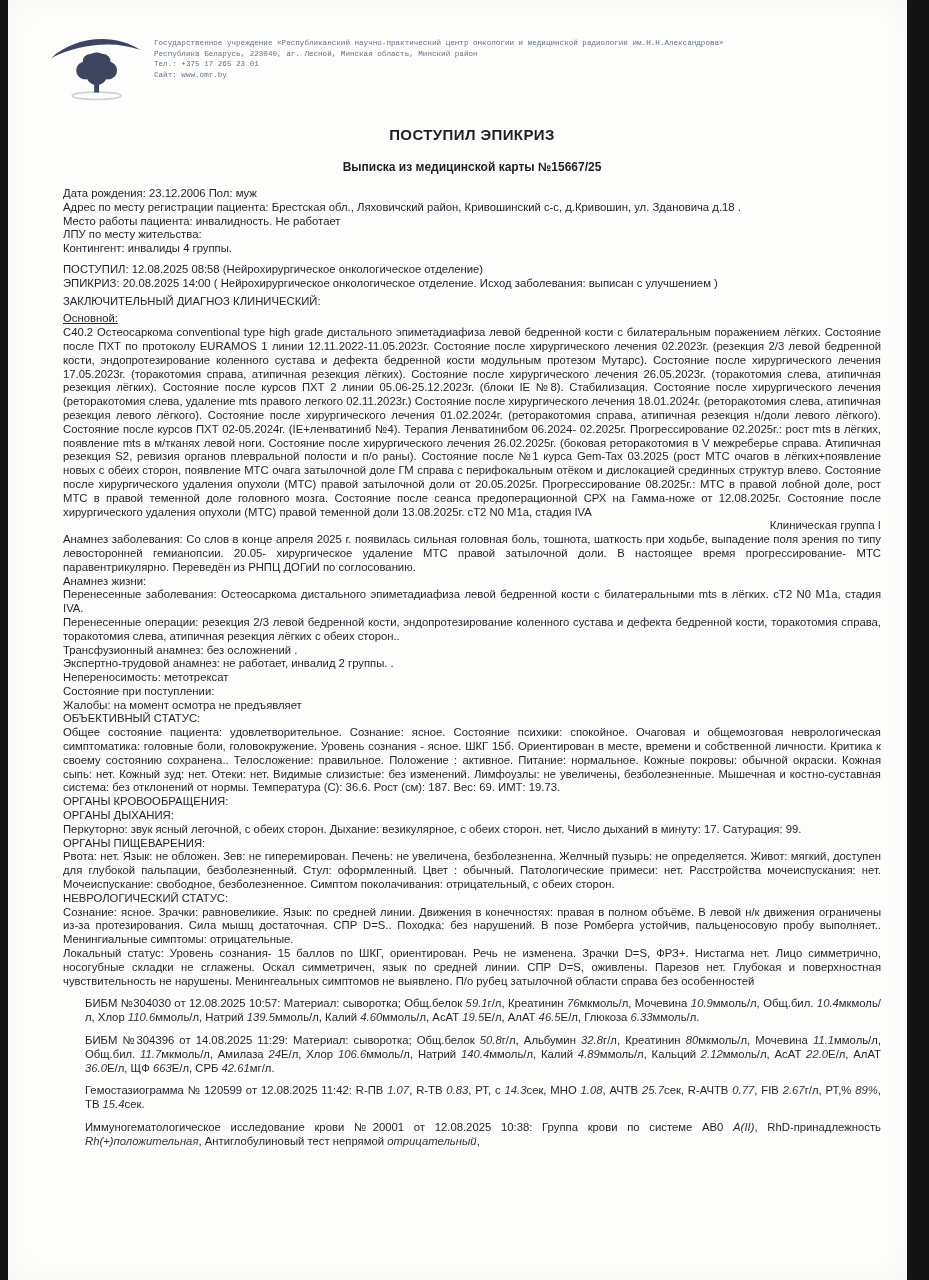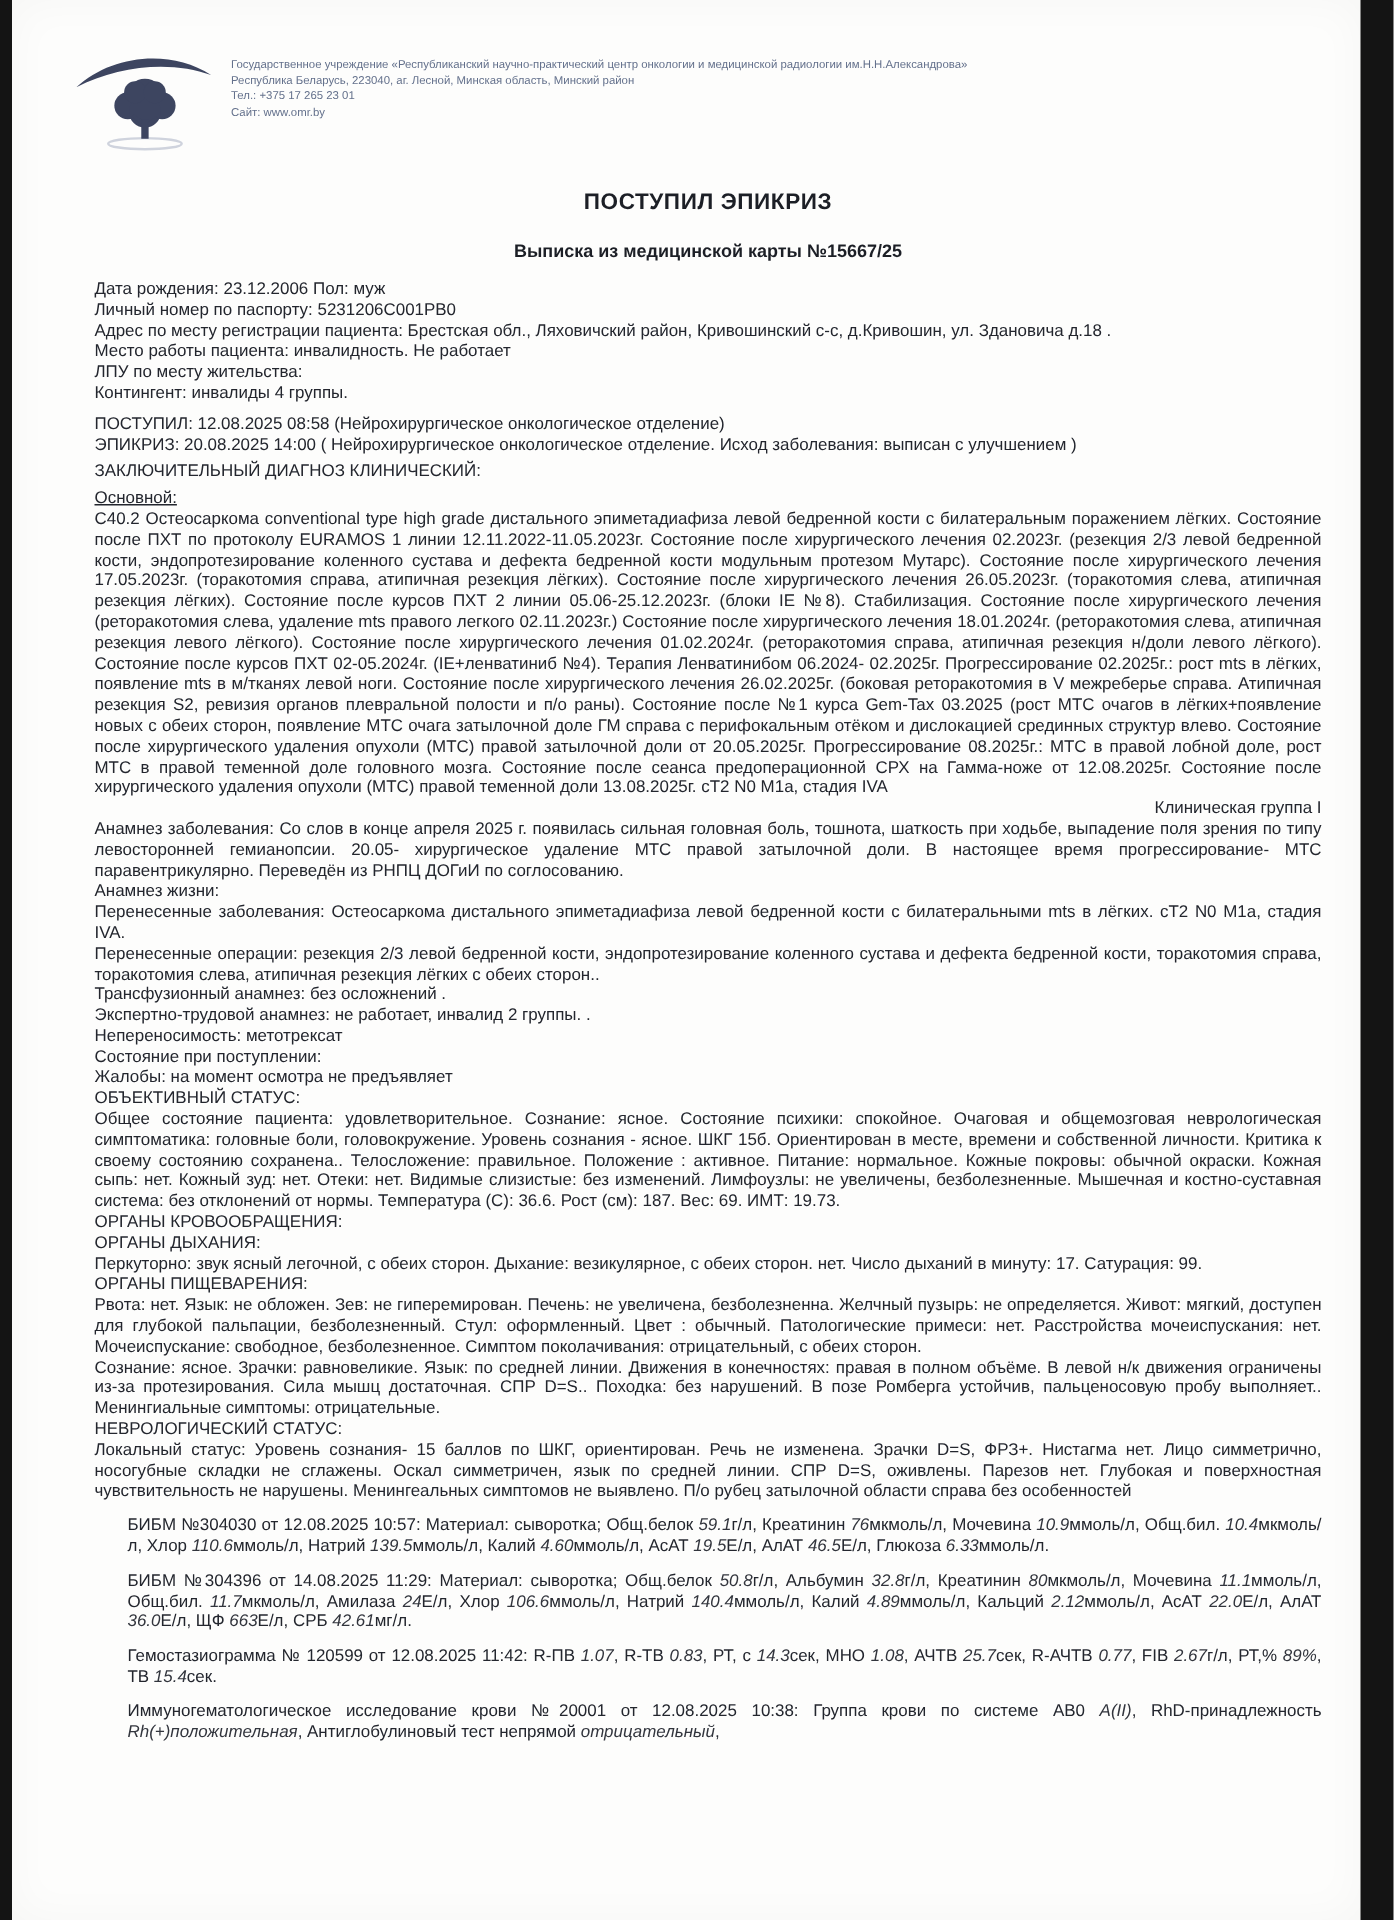--- a/index.html
+++ b/index.html
@@ -2,21 +2,21 @@
 <html><head>
 <meta charset="utf-8">
 <style>
   html,body{margin:0;padding:0;}
   body{width:929px;height:1280px;font-family:"Liberation Sans",sans-serif;}
   .photo{position:relative;width:929px;height:1280px;background:#141414;overflow:hidden;}
   .page{position:absolute;left:8px;top:0;width:899px;height:1280px;background:#fdfdfc;
         box-shadow:inset 0 0 30px rgba(0,0,0,0.03);}
   .content{padding:0 26px 0 55px;}
   
-  .header{display:flex;align-items:flex-start;padding-top:28px;margin-left:38px;}
+  .header{display:flex;align-items:flex-start;padding-top:28px;margin-left:38px;font-family:Liberation Mono, monospace;}
   .logo{width:98px;height:80px;flex:0 0 auto;}
   .org-info{margin-left:10px;padding-top:10px;font-size:7.6px;line-height:10.6px;color:#64718c;}
   
   .title{margin-top:18px;text-align:center;font-size:15px;font-weight:bold;color:#1c1f26;letter-spacing:0.4px;}
   .subtitle{margin-top:17px;text-align:center;font-size:12px;font-weight:bold;color:#1c1f26;}
   .patient-name{margin-top:2px;text-align:center;font-size:12.6px;font-weight:bold;color:#1c1f26;}
   
   .docbody{margin-top:13px;}
   .line{font-size:11.3px;line-height:13.8px;color:#23262e;}
   .para{text-align:justify;}
@@ -56,21 +56,20 @@
           <div class="org-line">Республика Беларусь, 223040, аг. Лесной, Минская область, Минский район</div>
           <div class="org-line">Тел.: +375 17 265 23 01</div>
           <div class="org-line">Сайт: www.omr.by</div>
         </div>
     </div>
     <div class="content">
       <div class="title">ПОСТУПИЛ ЭПИКРИЗ</div>
       <div class="subtitle">Выписка из медицинской карты №15667/25</div>
       <div class="docbody">
           <div class="line"><span class="">Дата рождения: </span><span class="b ">23.12.2006</span><span class=""> Пол: </span><span class="b ">муж</span></div>
-          <div class="line"><span class="">Личный номер по паспорту: </span><span class="b ">5231206C001PB0</span></div>
           <div class="line"><span class="">Адрес по месту регистрации пациента: </span><span class="b ">Брестская обл., Ляховичский район, Кривошинский с-с, д.Кривошин, ул. Здановича д.18 .</span></div>
           <div class="line"><span class="">Место работы пациента: </span><span class="b ">инвалидность. Не работает</span></div>
           <div class="line"><span class="">ЛПУ по месту жительства:</span></div>
           <div class="line"><span class="">Контингент: </span><span class="b ">инвалиды 4 группы.</span></div>
           <div class="line gap"><span class="">ПОСТУПИЛ: </span><span class="b ">12.08.2025 08:58</span><span class=""> (Нейрохирургическое онкологическое отделение)</span></div>
           <div class="line"><span class="">ЭПИКРИЗ: </span><span class="b ">20.08.2025 14:00</span><span class=""> ( Нейрохирургическое онкологическое отделение. Исход заболевания: выписан с улучшением )</span></div>
           <div class="line gap-sm"><span class="b ">ЗАКЛЮЧИТЕЛЬНЫЙ ДИАГНОЗ КЛИНИЧЕСКИЙ:</span></div>
           <div class="line gap-sm"><span class="b u">Основной:</span></div>
           <div class="line para"><span class="b ">C40.2</span><span class=""> Остеосаркома conventional type high grade дистального эпиметадиафиза левой бедренной кости с билатеральным поражением лёгких. Состояние после ПХТ по протоколу EURAMOS 1 линии 12.11.2022-11.05.2023г. Состояние после хирургического лечения 02.2023г. (резекция 2/3 левой бедренной кости, эндопротезирование коленного сустава и дефекта бедренной кости модульным протезом Мутарс). Состояние после хирургического лечения 17.05.2023г. (торакотомия справа, атипичная резекция лёгких). Состояние после хирургического лечения 26.05.2023г. (торакотомия слева, атипичная резекция лёгких). Состояние после курсов ПХТ 2 линии 05.06-25.12.2023г. (блоки IE №8). Стабилизация. Состояние после хирургического лечения (реторакотомия слева, удаление mts правого легкого 02.11.2023г.) Состояние после хирургического лечения 18.01.2024г. (реторакотомия слева, атипичная резекция левого лёгкого). Состояние после хирургического лечения 01.02.2024г. (реторакотомия справа, атипичная резекция н/доли левого лёгкого). Состояние после курсов ПХТ 02-05.2024г. (IE+ленватиниб №4). Терапия Ленватинибом 06.2024- 02.2025г. Прогрессирование 02.2025г.: рост mts в лёгких, появление mts в м/тканях левой ноги. Состояние после хирургического лечения 26.02.2025г. (боковая реторакотомия в V межреберье справа. Атипичная резекция S2, ревизия органов плевральной полости и п/о раны). Состояние после №1 курса Gem-Tax 03.2025 (рост МТС очагов в лёгких+появление новых с обеих сторон, появление МТС очага затылочной доле ГМ справа с перифокальным отёком и дислокацией срединных структур влево. Состояние после хирургического удаления опухоли (МТС) правой затылочной доли от 20.05.2025г. Прогрессирование 08.2025г.: МТС в правой лобной доле, рост МТС в правой теменной доле головного мозга. Состояние после сеанса предоперационной СРХ на Гамма-ноже от 12.08.2025г. Состояние после хирургического удаления опухоли (МТС) правой теменной доли 13.08.2025г. сТ2 N0 M1a, стадия IVA</span></div>
           <div class="line right"><span class="">Клиническая группа I</span></div>
@@ -83,22 +82,22 @@
           <div class="line"><span class="b ">Непереносимость:</span><span class=""> метотрексат</span></div>
           <div class="line"><span class="b ">Состояние при поступлении:</span></div>
           <div class="line"><span class="">Жалобы: на момент осмотра не предъявляет</span></div>
           <div class="line"><span class="">ОБЪЕКТИВНЫЙ СТАТУС:</span></div>
           <div class="line para"><span class="">Общее состояние пациента: удовлетворительное. Сознание: ясное. Состояние психики: спокойное. Очаговая и общемозговая неврологическая симптоматика: головные боли, головокружение. Уровень сознания - ясное. ШКГ 15б. Ориентирован в месте, времени и собственной личности. Критика к своему состоянию сохранена.. Телосложение: правильное. Положение : активное. Питание: нормальное. Кожные покровы: обычной окраски. Кожная сыпь: нет. Кожный зуд: нет. Отеки: нет. Видимые слизистые: без изменений. Лимфоузлы: не увеличены, безболезненные. Мышечная и костно-суставная система: без отклонений от нормы. Температура (С): 36.6. Рост (см): 187. Вес: 69. ИМТ: 19.73.</span></div>
           <div class="line"><span class="">ОРГАНЫ КРОВООБРАЩЕНИЯ:</span></div>
           <div class="line"><span class="">ОРГАНЫ ДЫХАНИЯ:</span></div>
           <div class="line para"><span class="">Перкуторно: звук ясный легочной, с обеих сторон. Дыхание: везикулярное, с обеих сторон. нет. Число дыханий в минуту: 17. Сатурация: 99.</span></div>
           <div class="line"><span class="">ОРГАНЫ ПИЩЕВАРЕНИЯ:</span></div>
           <div class="line para"><span class="">Рвота: нет. Язык: не обложен. Зев: не гиперемирован. Печень: не увеличена, безболезненна. Желчный пузырь: не определяется. Живот: мягкий, доступен для глубокой пальпации, безболезненный. Стул: оформленный. Цвет : обычный. Патологические примеси: нет. Расстройства мочеиспускания: нет. Мочеиспускание: свободное, безболезненное. Симптом поколачивания: отрицательный, с обеих сторон.</span></div>
+          <div class="line"><span class="">НЕВРОЛОГИЧЕСКИЙ СТАТУС:</span></div>
           <div class="line para"><span class="">Сознание: ясное. Зрачки: равновеликие. Язык: по средней линии. Движения в конечностях: правая в полном объёме. В левой н/к движения ограничены из-за протезирования. Сила мышц достаточная. СПР D=S.. Походка: без нарушений. В позе Ромберга устойчив, пальценосовую пробу выполняет.. Менингиальные симптомы: отрицательные.</span></div>
-          <div class="line"><span class="">НЕВРОЛОГИЧЕСКИЙ СТАТУС:</span></div>
           <div class="line para"><span class="b ">Локальный статус</span><span class="">: Уровень сознания- 15 баллов по ШКГ, ориентирован. Речь не изменена. Зрачки D=S, ФРЗ+. Нистагма нет. Лицо симметрично, носогубные складки не сглажены. Оскал симметричен, язык по средней линии. СПР D=S, оживлены. Парезов нет. Глубокая и поверхностная чувствительность не нарушены. Менингеальных симптомов не выявлено. П/о рубец затылочной области справа без особенностей</span></div>
           <div class="line lab"><span class="b ">БИБМ №304030 от 12.08.2025 10:57:</span><span class=""> Материал: сыворотка; Общ.белок </span><span class="i ">59.1</span><span class="">г/л, Креатинин </span><span class="i ">76</span><span class="">мкмоль/л, Мочевина </span><span class="i ">10.9</span><span class="">ммоль/л, Общ.бил. </span><span class="i ">10.4</span><span class="">мкмоль/л, Хлор </span><span class="i ">110.6</span><span class="">ммоль/л, Натрий </span><span class="i ">139.5</span><span class="">ммоль/л, Калий </span><span class="i ">4.60</span><span class="">ммоль/л, АсАТ </span><span class="i ">19.5</span><span class="">Е/л, АлАТ </span><span class="i ">46.5</span><span class="">Е/л, Глюкоза </span><span class="i ">6.33</span><span class="">ммоль/л.</span></div>
           <div class="line lab"><span class="b ">БИБМ №304396 от 14.08.2025 11:29:</span><span class=""> Материал: сыворотка; Общ.белок </span><span class="i ">50.8</span><span class="">г/л, Альбумин </span><span class="i ">32.8</span><span class="">г/л, Креатинин </span><span class="i ">80</span><span class="">мкмоль/л, Мочевина </span><span class="i ">11.1</span><span class="">ммоль/л, Общ.бил. </span><span class="i ">11.7</span><span class="">мкмоль/л, Амилаза </span><span class="i ">24</span><span class="">Е/л, Хлор </span><span class="i ">106.6</span><span class="">ммоль/л, Натрий </span><span class="i ">140.4</span><span class="">ммоль/л, Калий </span><span class="i ">4.89</span><span class="">ммоль/л, Кальций </span><span class="i ">2.12</span><span class="">ммоль/л, АсАТ </span><span class="i ">22.0</span><span class="">Е/л, АлАТ </span><span class="i ">36.0</span><span class="">Е/л, ЩФ </span><span class="i ">663</span><span class="">Е/л, СРБ </span><span class="i ">42.61</span><span class="">мг/л.</span></div>
           <div class="line lab"><span class="b ">Гемостазиограмма № 120599 от 12.08.2025 11:42:</span><span class=""> R-ПВ </span><span class="i ">1.07</span><span class="">, R-ТВ </span><span class="i ">0.83</span><span class="">, РТ, с </span><span class="i ">14.3</span><span class="">сек, МНО </span><span class="i ">1.08</span><span class="">, АЧТВ </span><span class="i ">25.7</span><span class="">сек, R-АЧТВ </span><span class="i ">0.77</span><span class="">, FIB </span><span class="i ">2.67</span><span class="">г/л, РТ,% </span><span class="i ">89%</span><span class="">, ТВ </span><span class="i ">15.4</span><span class="">сек.</span></div>
           <div class="line lab"><span class="b ">Иммуногематологическое исследование крови №20001 от 12.08.2025 10:38:</span><span class=""> Группа крови по системе АВ0 </span><span class="i ">A(II)</span><span class="">, RhD-принадлежность </span><span class="i ">Rh(+)положительная</span><span class="">, Антиглобулиновый тест непрямой </span><span class="i ">отрицательный</span><span class="">,</span></div>
         </div>
     </div>
   </div>
 </div>
 

